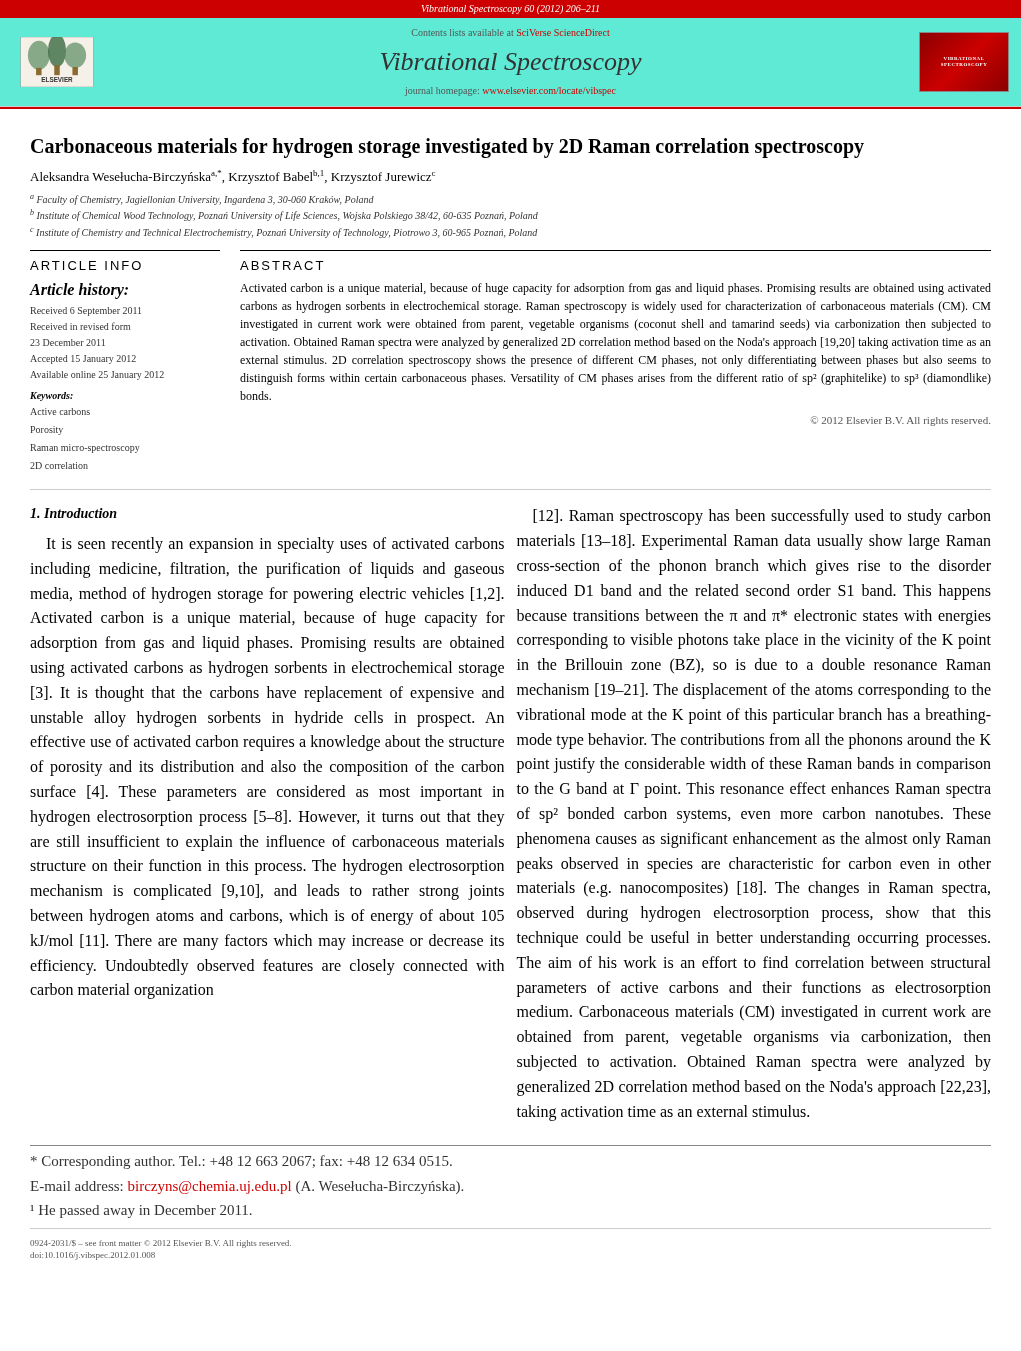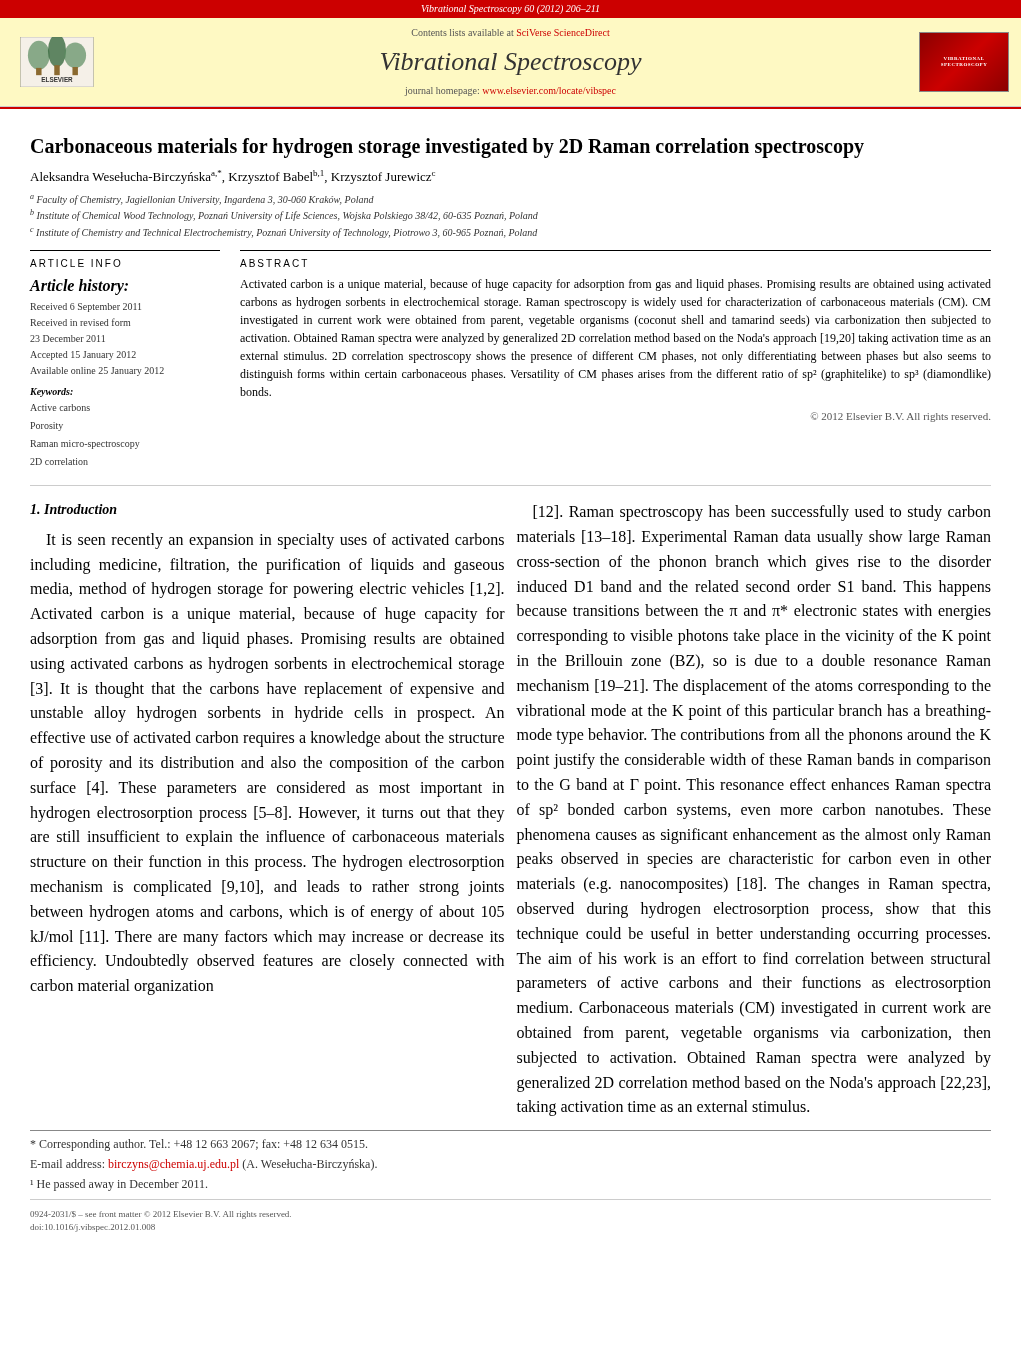--- a/index.html
+++ b/index.html
@@ -6,21 +6,21 @@
     body {
       font-family: 'Times New Roman', Times, serif;
       background: #fff;
       color: #000;
       width: 1021px;
       min-height: 1351px;
       font-size: 13px;
       line-height: 1.4;
     }
     .journal-header {
-      background: #fef9c3;
+      background: #5eead4;
       border-bottom: 2px solid #c00;
       padding: 0;
     }
     .journal-top-bar {
       background: #c00;
       text-align: center;
       padding: 2px 0;
       font-size: 10px;
       color: #fff;
       font-style: italic;
@@ -110,21 +110,21 @@
     .left-col {
       width: 190px;
       flex-shrink: 0;
       border-top: 1px solid #000;
     }
     .right-col {
       flex: 1;
       border-top: 1px solid #000;
     }
     .section-label {
-      font-size: 10px;
+      font-size: 13px;
       letter-spacing: 2px;
       text-transform: uppercase;
       font-family: Arial, sans-serif;
       margin: 6px 0 4px 0;
       color: #000;
     }
     .article-info-block {
       margin-bottom: 6px;
     }
     .article-info-block .info-head {
@@ -191,23 +191,23 @@
       line-height: 1.55;
       text-align: justify;
       color: #000;
     }
     .body-text p {
       margin-bottom: 8px;
       text-indent: 1em;
     }
     .footnote-area {
       border-top: 1px solid #888;
-      margin-top: 2px;
+      margin-top: 13px;
       padding-top: 4px;
-      font-size: 12px;
+      font-size: 15px;
       color: #333;
       line-height: 1.5;
     }
     .footnote-area .fn-row {
       margin-bottom: 2px;
     }
     .page-footer {
       font-size: 9px;
       color: #555;
       margin-top: 6px;

